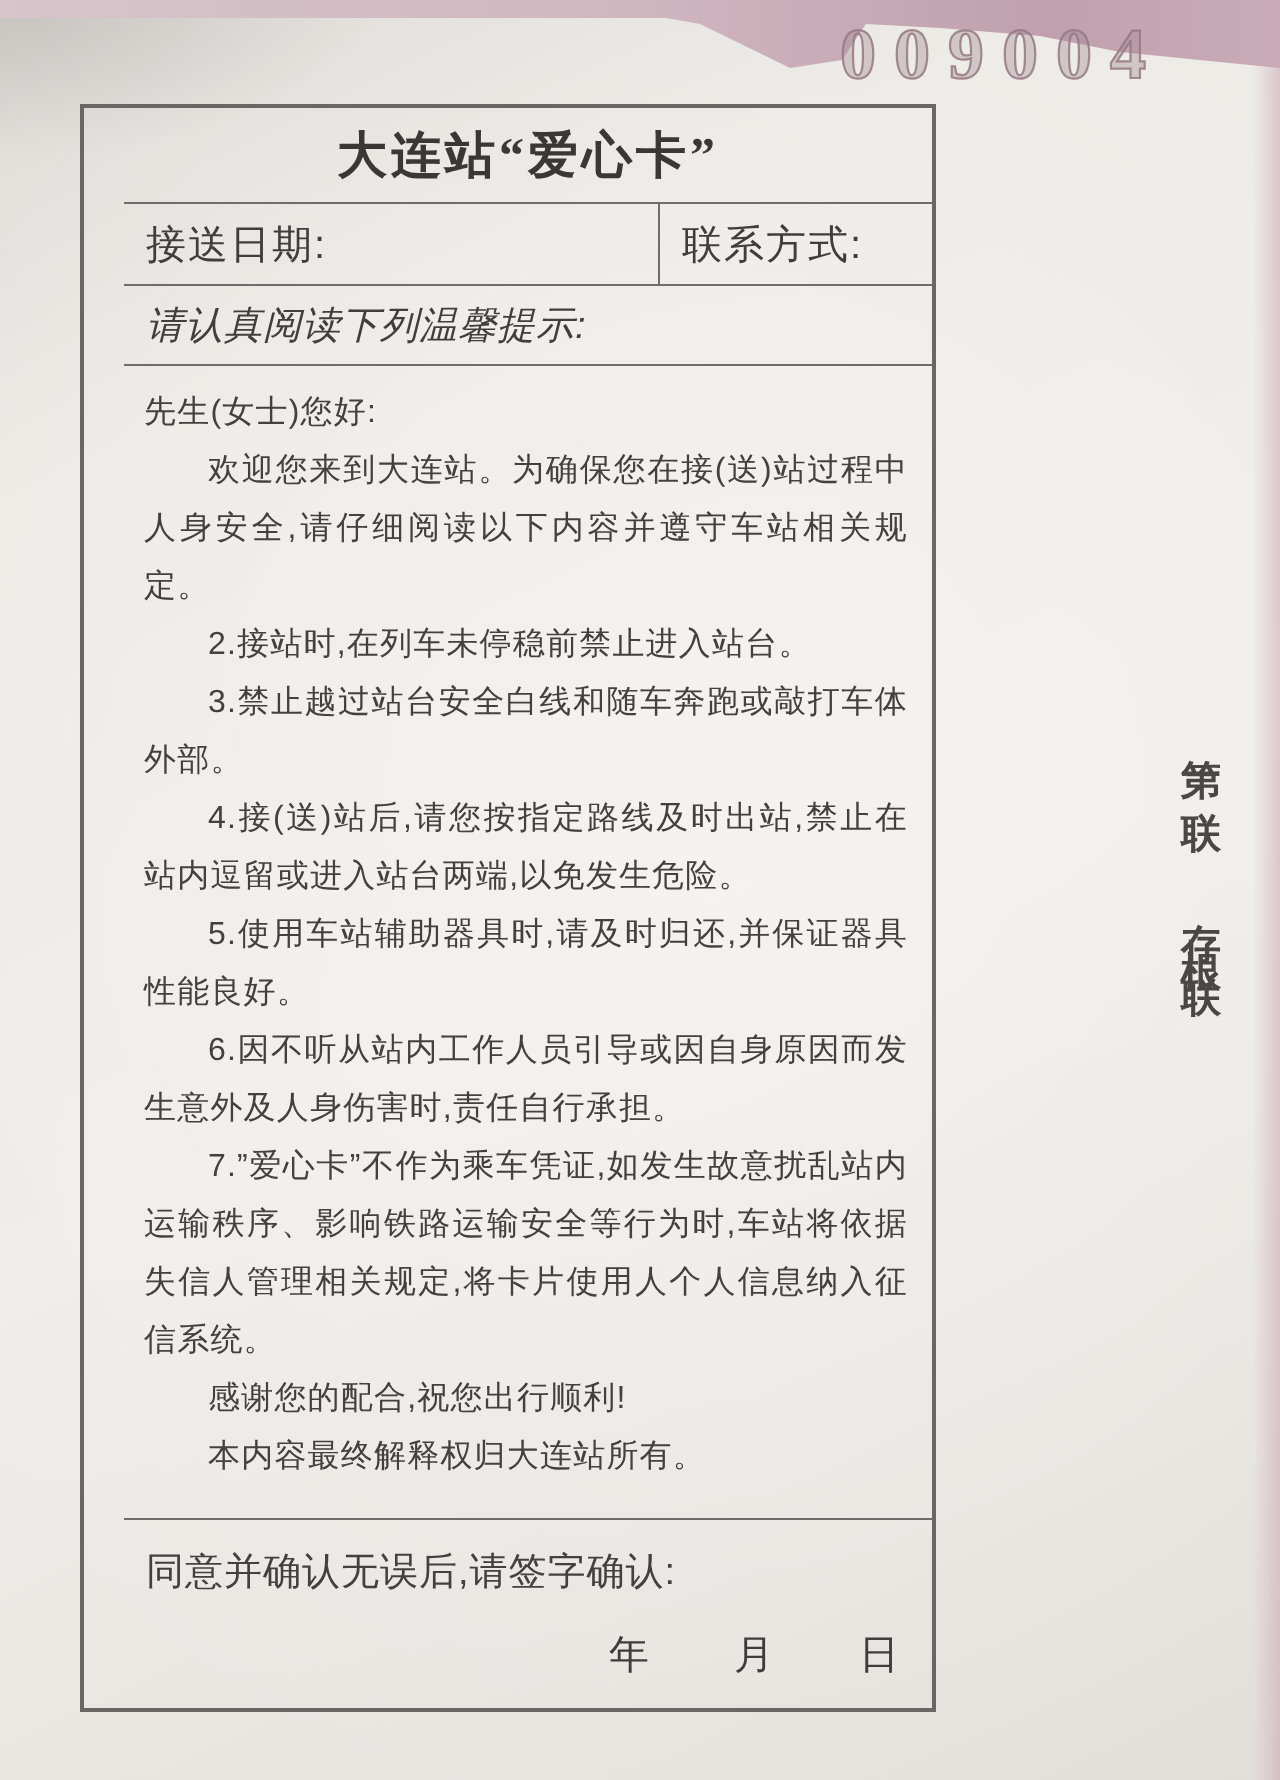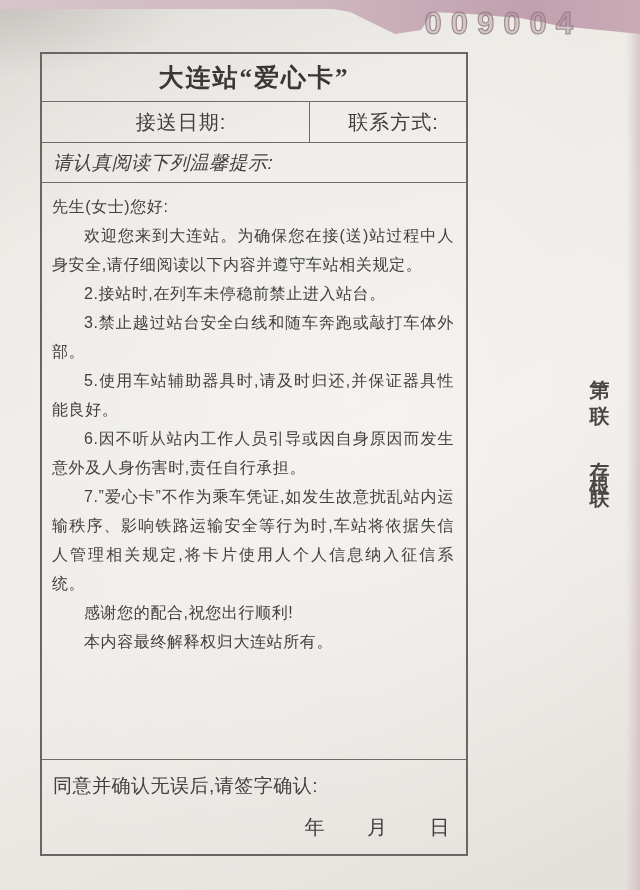--- a/index.html
+++ b/index.html
@@ -24,47 +24,48 @@
     background:linear-gradient(90deg,#d8c4cb 0%,#cfb6bf 50%,#c0a0ad 82%,#c9abb6 100%);
     clip-path:polygon(0 0,640px 0,640px 34px,560px 26px,520px 18px,470px 14px,433px 12px,421px 30px,395px 34px,350px 12px,333px 9px,0 9px);
   }
   .right-tint{
     position:absolute;right:0;top:0;width:14px;height:890px;
     background:linear-gradient(270deg,rgba(201,167,180,0.55),rgba(201,167,180,0));
     pointer-events:none;
   }
   .serial{
     position:absolute;top:6px;right:58px;
-    font-family:Liberation Sans, sans-serif;
-    font-size:31px;font-weight:bold;letter-spacing:9px;
+    font-family:Liberation Serif, serif;
+    font-size:36px;font-weight:bold;letter-spacing:9px;
     color:rgba(164,140,149,0.38);
     -webkit-text-stroke:1.1px rgba(148,120,131,0.85);
   }
   
   .form-table{
     position:absolute;left:40px;top:52px;width:428px;height:804px;
     border:2px solid #696763;
     display:flex;flex-direction:column;
     box-sizing:border-box;
+    padding-left:20px;
   }
   .row{border-bottom:1.5px solid #6f6d69;box-sizing:border-box;}
   .row:last-child{border-bottom:none;}
   .title-row{
     height:48px;display:flex;align-items:center;justify-content:center;
   }
   .form-title{
     margin:0;
     font-family:"Liberation Serif","DejaVu Serif",serif;
     font-size:25px;font-weight:bold;letter-spacing:2px;color:#3a3836;
   }
   .split-row{height:41px;display:flex;}
   .cell{
     flex:0 0 268px;border-right:1.5px solid #6f6d69;
     display:flex;align-items:center;padding-left:11px;box-sizing:border-box;
-    font-size:20px;letter-spacing:1px;color:#403e3c;justify-content:center;
+    font-size:20px;letter-spacing:1px;color:#403e3c;
   }
   .cell.last{flex:1;border-right:none;}
   .notice-row{
     height:40px;display:flex;align-items:center;padding-left:11px;
     font-size:19px;letter-spacing:0.5px;color:#413f3d;font-style:italic;
   }
   .body-row{
     flex:1;padding:9px 12px 0 10px;
     font-size:16px;line-height:29px;letter-spacing:0.6px;
     text-align:justify;color:#434140;overflow:hidden;
@@ -115,20 +116,21 @@
     </div>
 
 
     <div class="row notice-row">请认真阅读下列温馨提示:</div>
 
     <div class="row body-row">
       <p>先生(女士)您好:</p>
       <p class="indent">欢迎您来到大连站。为确保您在接(送)站过程中人身安全,请仔细阅读以下内容并遵守车站相关规定。</p>
       <p class="indent">2.接站时,在列车未停稳前禁止进入站台。</p>
       <p class="indent">3.禁止越过站台安全白线和随车奔跑或敲打车体外部。</p>
+      <p class="indent">4.接(送)站后,请您按指定路线及时出站,禁止在站内逗留或进入站台两端,以免发生危险。</p>
       <p class="indent">5.使用车站辅助器具时,请及时归还,并保证器具性能良好。</p>
       <p class="indent">6.因不听从站内工作人员引导或因自身原因而发生意外及人身伤害时,责任自行承担。</p>
       <p class="indent">7.”爱心卡”不作为乘车凭证,如发生故意扰乱站内运输秩序、影响铁路运输安全等行为时,车站将依据失信人管理相关规定,将卡片使用人个人信息纳入征信系统。</p>
       <p class="indent">感谢您的配合,祝您出行顺利!</p>
       <p class="indent">本内容最终解释权归大连站所有。</p>
     </div>
 
     <div class="row sign-row">
       <p>同意并确认无误后,请签字确认:</p>
       <div class="date-line">

